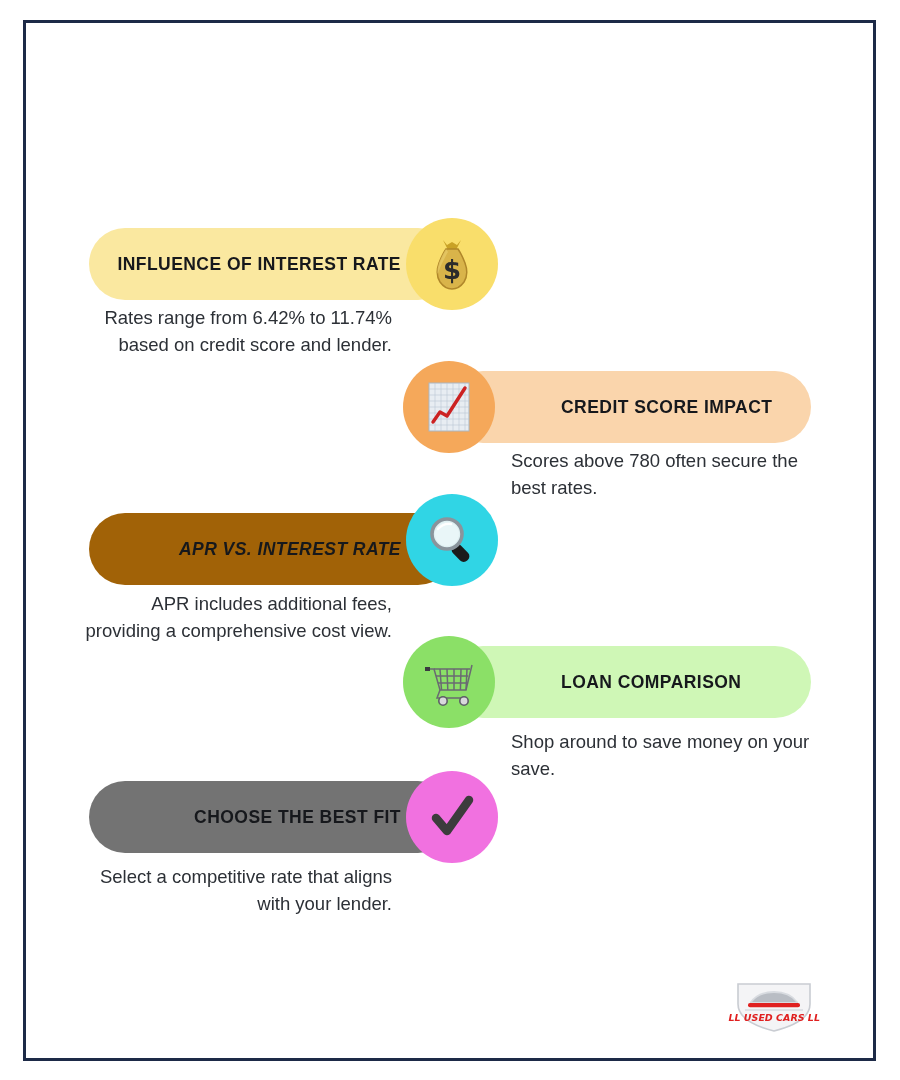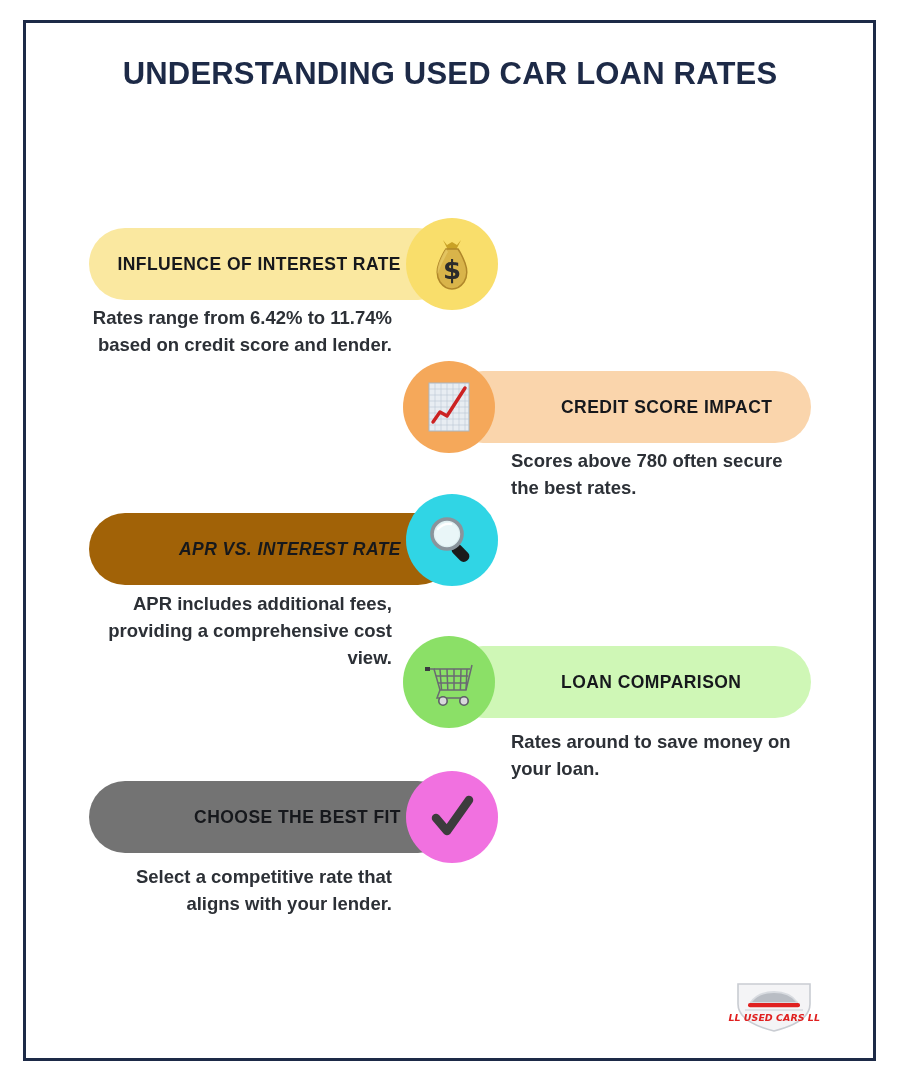--- a/index.html
+++ b/index.html
@@ -84,21 +84,21 @@
     display: flex;
     align-items: center;
     justify-content: center;
   }
 
   .desc {
     position: absolute;
     font-size: 18.5px;
     line-height: 27px;
     color: #2c3036;
-    font-weight: 700;
+    font-weight: 400;
   }
   .desc.align-right { text-align: right; }
   .desc.align-left  { text-align: left; }
 
   
   .icon-svg { display: block; }
 
   
   .footer { position: absolute; }
   .footer-logo {
@@ -109,21 +109,20 @@
     height: 56px;
   }
 </style>
 </head>
 <body>
 
 <div class="poster">
 
   <div class="frame"></div>
 
-  <div class="title">UNDERSTANDING USED CAR LOAN RATES</div>
 
   <div class="row">
     <div class="pill right-icon" style="left:89px; top:228px; width:365px; background:#FAE8A0;">
       <span class="pill-label">INFLUENCE OF INTEREST RATE</span>
     </div>
 
     <div class="circle" style="left:406px; top:218px; background:#F9DE6B;">
       <svg class="icon-svg" width="52" height="56" viewBox="0 0 52 56" aria-hidden="true">
         <path d="M17 4 L22 14 L30 14 L35 4 L31 9 L26 6 L21 9 Z" fill="#c9a227"></path>
         <path d="M20 13 Q16 19 13 27 Q9 38 14 46 Q19 53 26 53 Q33 53 38 46 Q43 38 39 27 Q36 19 32 13 Z" fill="#d9b44a" stroke="#b0872a" stroke-width="1.5"></path>
@@ -200,21 +199,21 @@
             <path d="M41 13 L40.4 34"></path>
           <path d="M47 13 L46 34"></path>
           <path d="M20 34 L17 42 L46 42"></path>
         </g>
         <rect x="5" y="11" width="5" height="4" fill="#3a3a40"></rect>
         <circle cx="23" cy="45" r="4.2" fill="#d8d8dc" stroke="#5e5e66" stroke-width="1.6"></circle>
         <circle cx="44" cy="45" r="4.2" fill="#d8d8dc" stroke="#5e5e66" stroke-width="1.6"></circle>
       </svg>
     </div>
 
-    <div class="desc align-left" style="left:511px; top:728px; width:305px;">Rates around to save money on your loan.</div>
+    <div class="desc align-left" style="left:511px; top:728px; width:305px;">Shop around to save money on your save.</div>
   </div>
 
   <div class="row">
     <div class="pill right-icon" style="left:89px; top:781px; width:365px; background:#737373;">
       <span class="pill-label">CHOOSE THE BEST FIT</span>
     </div>
 
     <div class="circle" style="left:406px; top:771px; background:#F171E0;">
       <svg class="icon-svg" width="56" height="56" viewBox="0 0 56 56" aria-hidden="true">
         <path d="M12 29 L23 42 L45 11" fill="none" stroke="#3c3c3c" stroke-width="8.5" stroke-linecap="round" stroke-linejoin="round"></path>

